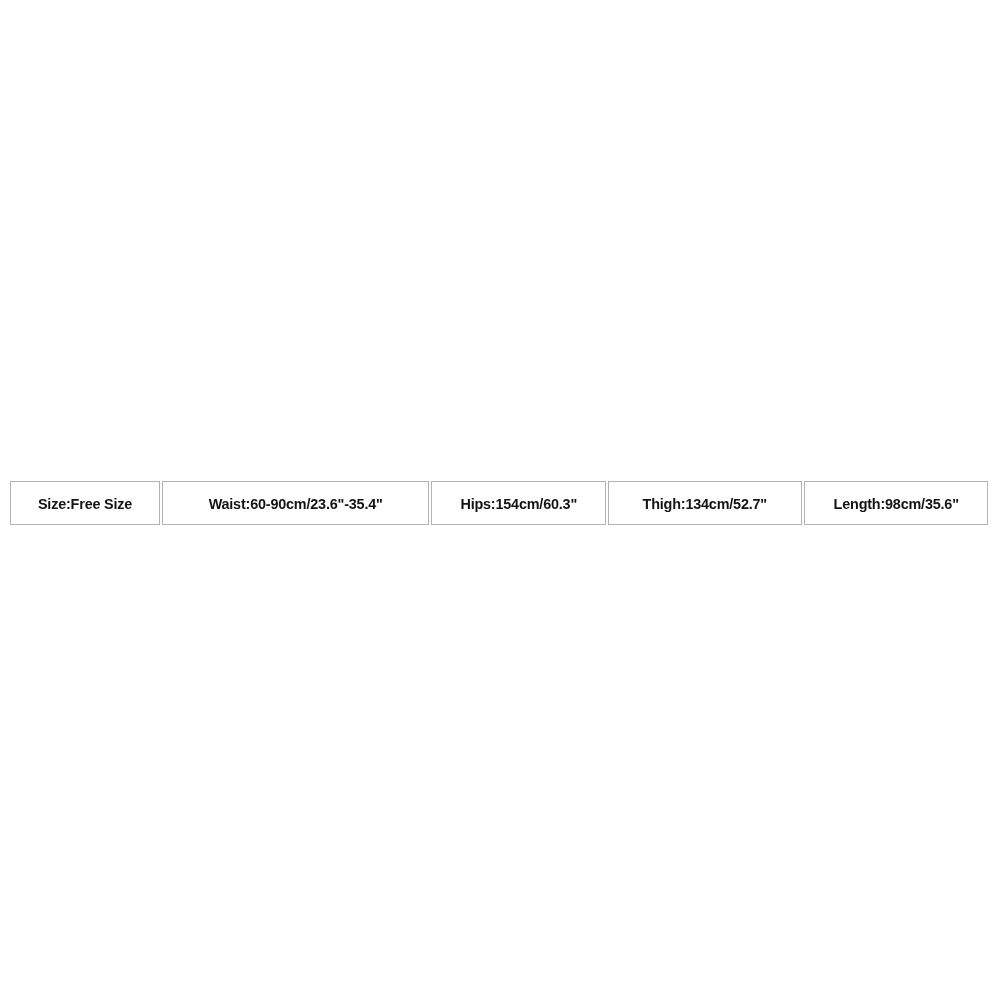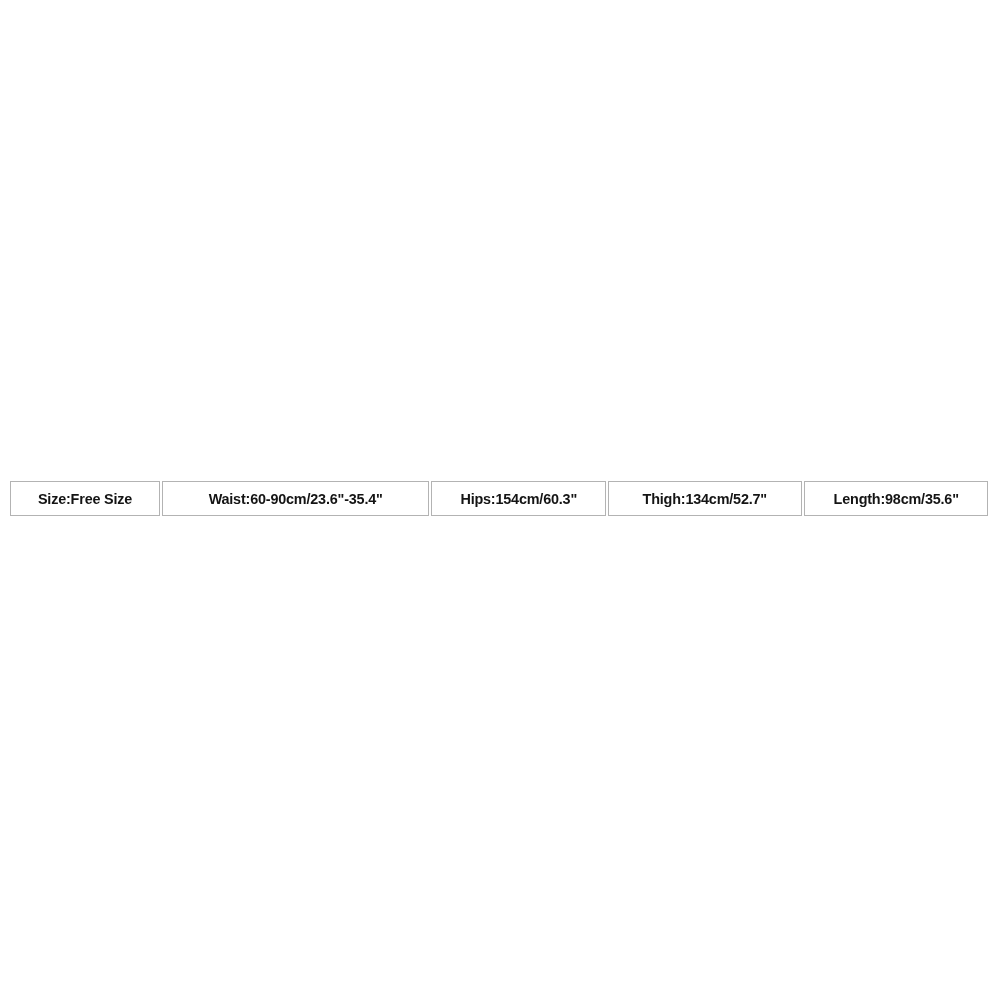--- a/index.html
+++ b/index.html
@@ -16,21 +16,21 @@
     font-family: "Liberation Sans", "DejaVu Sans", sans-serif;
     -webkit-font-smoothing: antialiased;
   }
 
   
   #size-chart {
     position: absolute;
     left: 10px;
     top: 481px;
     width: 978px;
-    height: 35px;
+    height: 44px;
     display: flex;
     flex-direction: row;
     align-items: stretch;
     box-sizing: border-box;
   }
 
   .chart-cell {
     border: 1px solid #b3b3b3;
     background: #ffffff;
     box-sizing: border-box;

